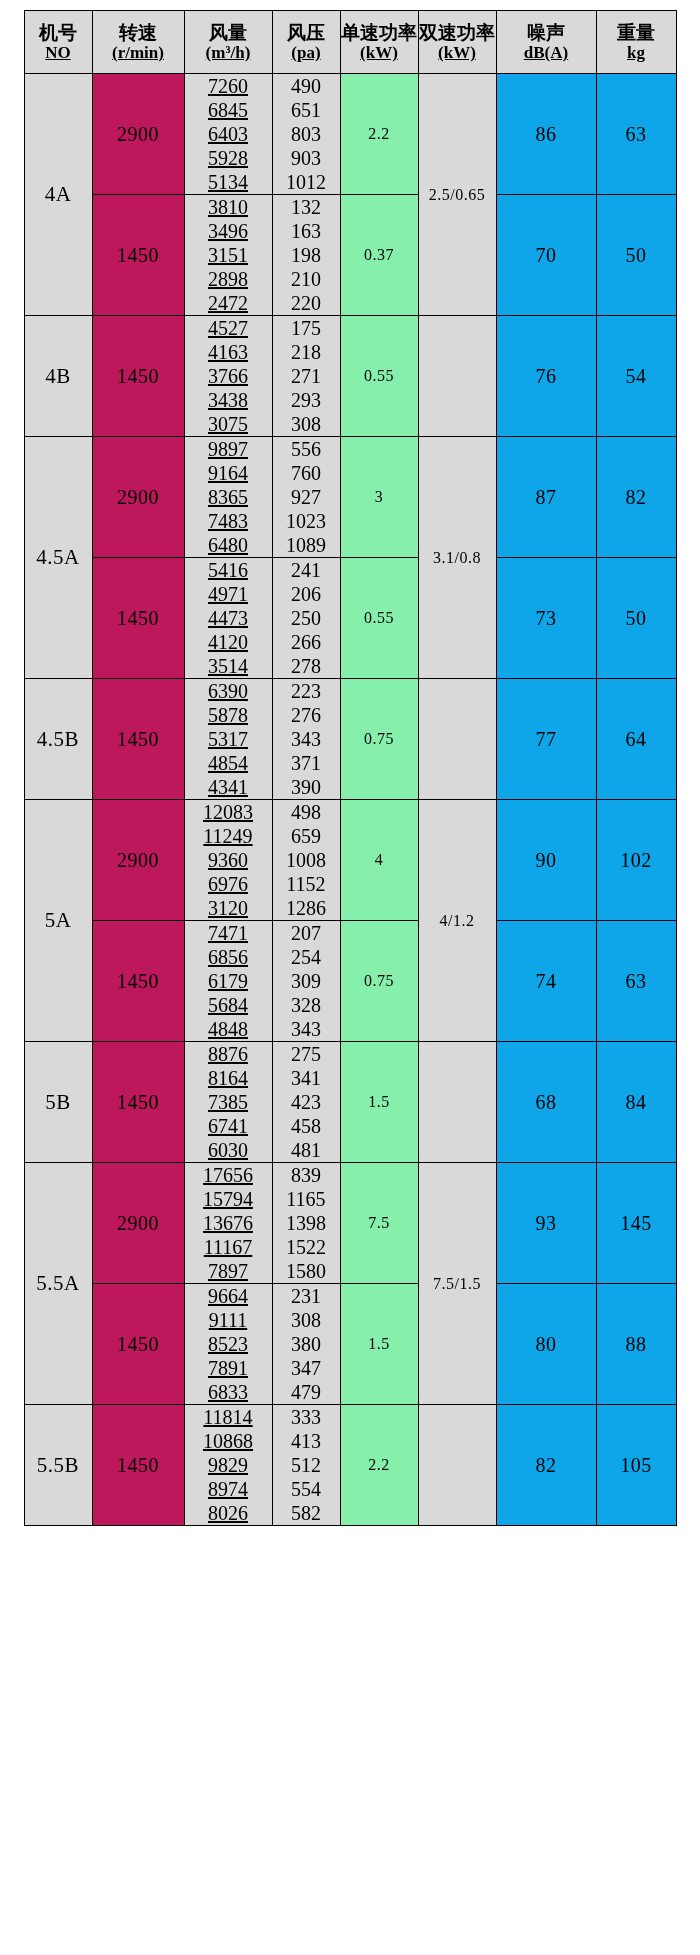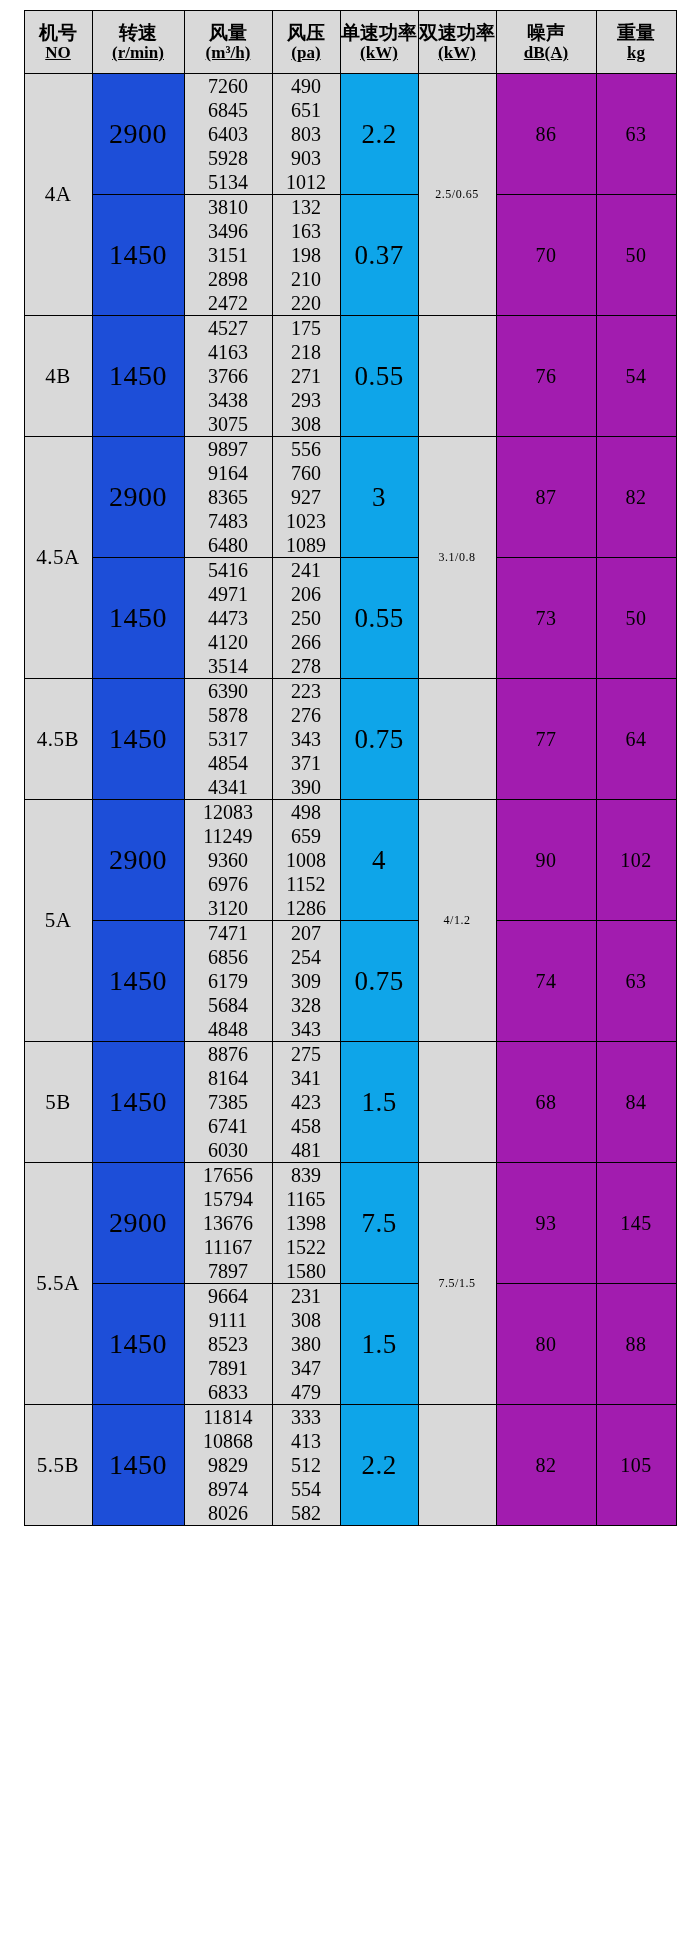--- a/index.html
+++ b/index.html
@@ -47,52 +47,53 @@
     text-decoration: underline;
   }
   
   td.model {
     background: #d9d9d9;
     font-size: 21px;
     font-weight: normal;
     letter-spacing: 0.5px;
   }
   td.rpm {
-    background: #1d4ed8;
-    font-size: 28px;
+    background: #be185d;
+    font-size: 20px;
     letter-spacing: 0.5px;
   }
   td.single {
-    background: #0ea5e9;
-    font-size: 27px;
+    background: #86efac;
+    font-size: 16px;
     letter-spacing: 0.5px;
   }
   td.dual {
     background: #d9d9d9;
-    font-size: 12px;
+    font-size: 16px;
     letter-spacing: 0.5px;
   }
   td.noise, td.weight {
-    background: #a21caf;
+    background: #0ea5e9;
     font-size: 20px;
     letter-spacing: 0.5px;
   }
   td.flow, td.press {
     background: #d9d9d9;
     font-size: 20px;
     line-height: 1.0;
     padding: 4px 0;
   }
   td.flow .v, td.press .v {
     display: block;
     padding: 2px 0;
   }
   td.flow {
     text-align: right;
     padding-right: 22px;
+    text-decoration: underline;
   }
   td.press {
     text-align: left;
     padding-left: 14px;
     font-family: Liberation Serif, serif;
   }
   
   col.c-model { width: 68px; }
   col.c-rpm   { width: 92px; }
   col.c-flow  { width: 88px; }

